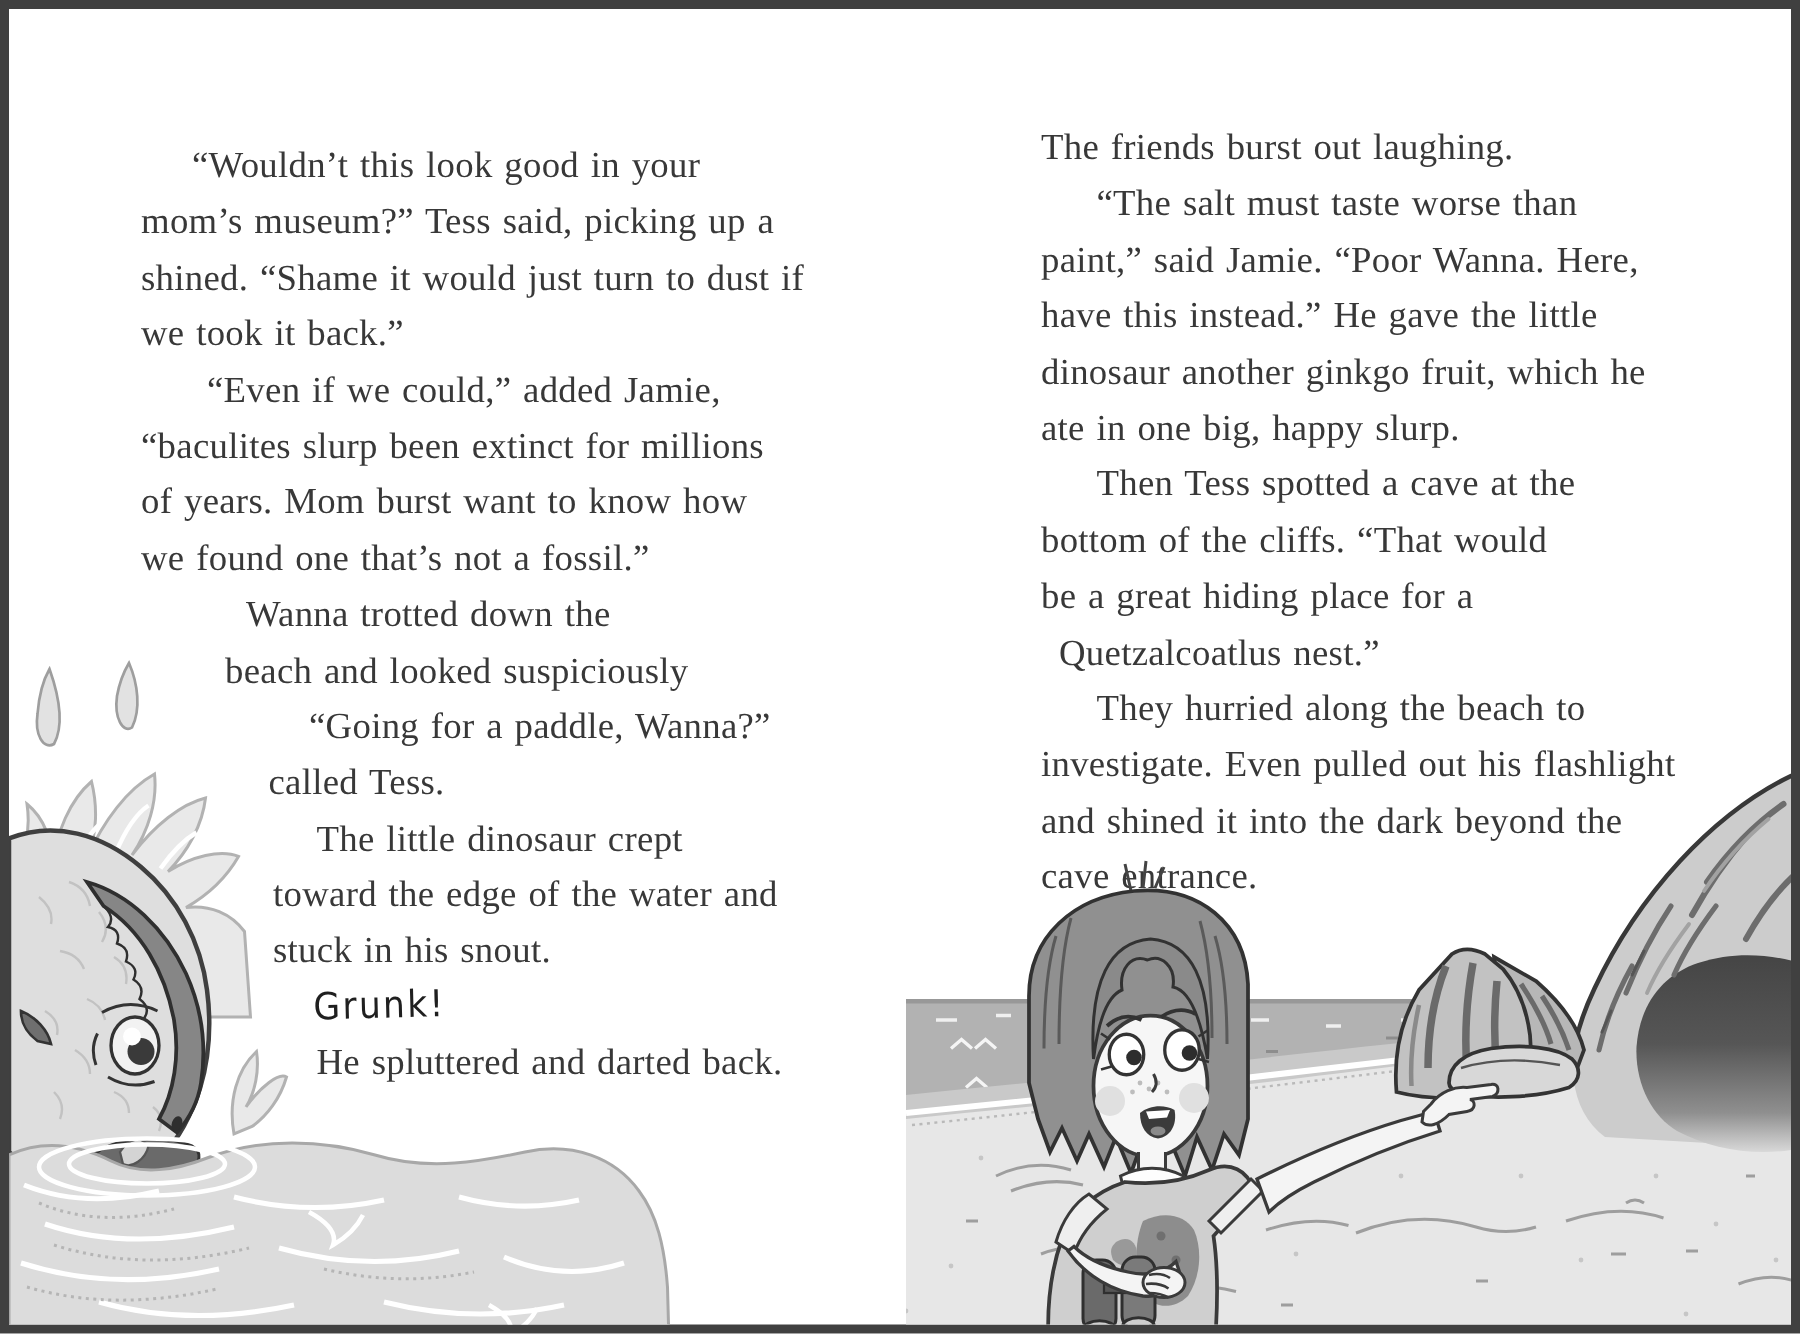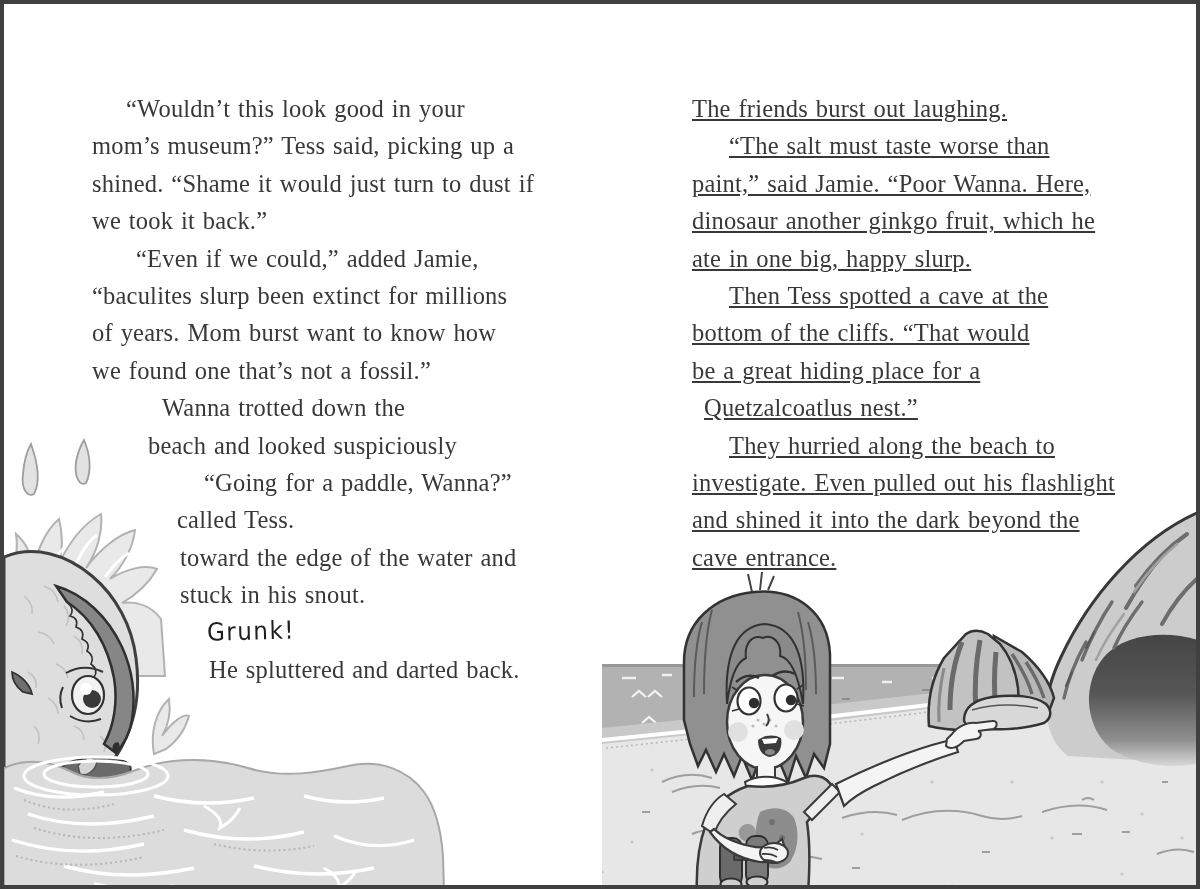--- a/index.html
+++ b/index.html
@@ -1,27 +1,27 @@
 <!DOCTYPE html>
 <html><head>
 <meta charset="utf-8">
 <style>
   html,body { margin:0; padding:0; background:#9a9a9a; }
   .spread {
     position:relative; width:1200px; height:889px;
-    background:#ffffff; border:4px solid #404040; box-sizing:border-box;
+    background:#ffffff; border:6px solid #404040; box-sizing:border-box;
     overflow:hidden;
     font-family:"Liberation Serif","DejaVu Serif",serif;
   }
   .text-block {
     position:absolute; color:#383838;
     font-size:24.5px; line-height:37.4px; letter-spacing:0.2px; word-spacing:1.5px;
   }
   .tb-left  { left:88px;  top:86px; width:440px; }
-  .tb-right { left:688px; top:86px; width:440px;text-decoration:underline; }
+  .tb-right { left:688px; top:74px; width:440px; }
   .line { white-space:nowrap; height:37.4px; }
   .grunk {
     font-family:"DejaVu Sans",sans-serif; font-size:23px; letter-spacing:1.5px;
     color:#1f1f1f; font-weight:500;
   }
   .grunk > span { display:inline-block; transform:rotate(-1.5deg) scaleY(1.08); }
   svg { position:absolute; display:block; }
   #illu-left  { left:0px;   top:432px; }
   #illu-right { left:598px; top:478px; }
 </style>
@@ -36,30 +36,32 @@
     <div class="line" style="margin-left:0px">shined. “Shame it would just turn to dust if</div>
     <div class="line" style="margin-left:0px">we took it back.”</div>
     <div class="line" style="margin-left:44px">“Even if we could,” added Jamie,</div>
     <div class="line" style="margin-left:0px">“baculites slurp been extinct for millions</div>
     <div class="line" style="margin-left:0px">of years. Mom burst want to know how</div>
     <div class="line" style="margin-left:0px">we found one that’s not a fossil.”</div>
     <div class="line" style="margin-left:70px">Wanna trotted down the</div>
     <div class="line" style="margin-left:56px">beach and looked suspiciously</div>
     <div class="line" style="margin-left:112px">“Going for a paddle, Wanna?”</div>
     <div class="line" style="margin-left:85px">called Tess.</div>
+    <div class="line" style="margin-left:117px">The little dinosaur crept</div>
     <div class="line" style="margin-left:88px">toward the edge of the water and</div>
     <div class="line" style="margin-left:88px">stuck in his snout.</div>
     <div class="line grunk" style="margin-left:115px"><span>Grunk!</span></div>
     <div class="line" style="margin-left:117px">He spluttered and darted back.</div>
   </div>
 
   <div class="text-block tb-right">
     <div class="line" style="margin-left:0px">The friends burst out laughing.</div>
     <div class="line" style="margin-left:37px">“The salt must taste worse than</div>
     <div class="line" style="margin-left:0px">paint,” said Jamie. “Poor Wanna. Here,</div>
+    <div class="line" style="margin-left:0px">have this instead.” He gave the little</div>
     <div class="line" style="margin-left:0px">dinosaur another ginkgo fruit, which he</div>
     <div class="line" style="margin-left:0px">ate in one big, happy slurp.</div>
     <div class="line" style="margin-left:37px">Then Tess spotted a cave at the</div>
     <div class="line" style="margin-left:0px">bottom of the cliffs. “That would</div>
     <div class="line" style="margin-left:0px">be a great hiding place for a</div>
     <div class="line" style="margin-left:12px">Quetzalcoatlus nest.”</div>
     <div class="line" style="margin-left:37px">They hurried along the beach to</div>
     <div class="line" style="margin-left:0px">investigate. Even pulled out his flashlight</div>
     <div class="line" style="margin-left:0px">and shined it into the dark beyond the</div>
     <div class="line" style="margin-left:0px">cave entrance.</div>

